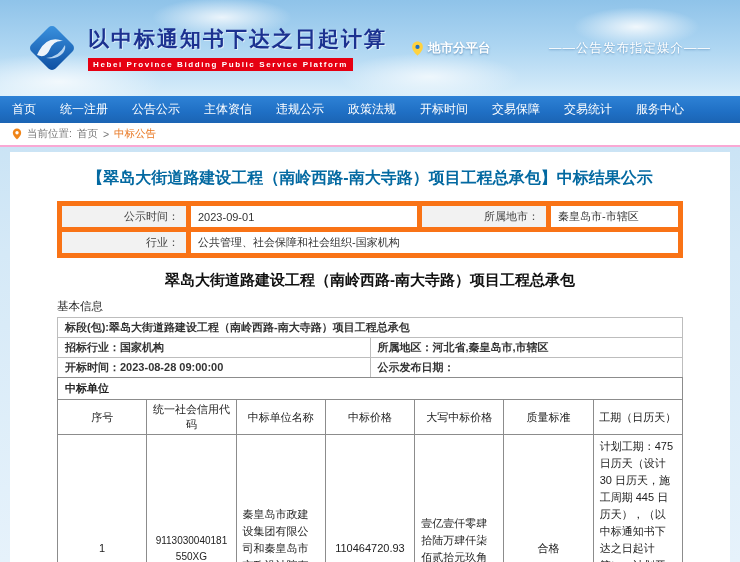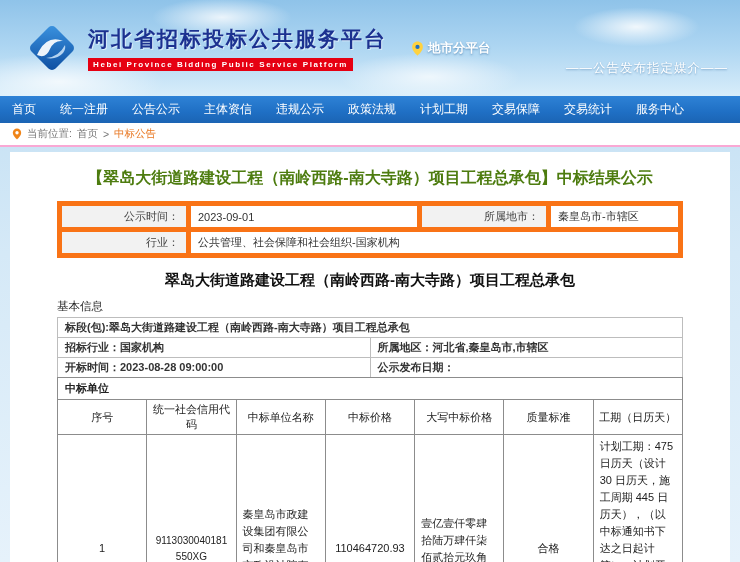--- a/index.html
+++ b/index.html
@@ -17,32 +17,32 @@
       radial-gradient(ellipse 130px 34px at 58% 80%, rgba(255,255,255,.7), rgba(255,255,255,0) 70%),
       radial-gradient(ellipse 100px 28px at 30% 18%, rgba(255,255,255,.8), rgba(255,255,255,0) 70%),
       radial-gradient(ellipse 150px 40px at 8% 85%, rgba(255,255,255,.75), rgba(255,255,255,0) 70%),
       linear-gradient(180deg,#8fc3e9 0%,#aed6f2 50%,#d8edfa 100%);
   }
   .logo{margin-left:26px;flex:0 0 auto;display:flex;align-items:center;}
   .title-block{margin-left:10px;}
   .cn-title{font-size:21px;font-weight:bold;color:#1c3190;letter-spacing:2px;text-shadow:1px 1px 0 rgba(255,255,255,.55);}
   .en-strip{display:inline-block;background:#e60012;color:#fff;font-size:8px;font-weight:bold;letter-spacing:1.6px;padding:2px 5px;margin-top:3px;white-space:nowrap;}
   .sub-platform{margin-left:24px;display:flex;align-items:center;gap:4px;color:#fff;font-size:12.5px;font-weight:bold;text-shadow:0 1px 2px rgba(20,80,140,.5);cursor:pointer;}
-  .media-note{position:absolute;right:12px;top:40px;color:#fff;font-size:12.5px;letter-spacing:1px;text-shadow:0 1px 2px rgba(20,80,140,.45);margin-top:20px;}
+  .media-note{position:absolute;right:29px;top:40px;color:#fff;font-size:12.5px;letter-spacing:1px;text-shadow:0 1px 2px rgba(20,80,140,.45);}
   
   .nav{height:27px;display:flex;align-items:stretch;background:linear-gradient(180deg,#2e82d6 0%,#1f6fc4 60%,#1b64b4 100%);}
   .nav-item{color:#fff;font-size:12px;padding:0 12px;display:flex;align-items:center;text-decoration:none;cursor:pointer;white-space:nowrap;}
   
   .breadcrumb{background:#fff;height:22px;display:flex;align-items:center;gap:5px;padding-left:12px;font-size:10.5px;color:#777;border-bottom:2px solid #f9a8d4;}
   .bc-home{color:#777;text-decoration:none;cursor:pointer;}
   .bc-current{color:#e87722;}
   .bc-icon{display:inline-flex;align-items:center;}
   
   .card{margin:5px 10px 0;background:#fff;padding:10px 47px 24px;min-height:420px;box-sizing:border-box;}
-  .notice-title{font-size:16px;font-weight:bold;color:#4d7c0f;text-align:center;margin:6px 0 12px;}
+  .notice-title{font-size:16px;font-weight:bold;color:#0369a1;text-align:center;margin:6px 0 12px;}
   table{border-collapse:collapse;width:100%;}
   
   .meta{font-size:11px;color:#333;}
   .meta td{border:5px solid #f97316;padding:3px 7px;height:13px;}
   .meta .lbl{background:#f2f2f2;text-align:right;width:110px;color:#444;white-space:nowrap;}
   .meta .v1{width:212px;}
   
   .project-title{font-size:15px;font-weight:bold;color:#111;text-align:center;margin:13px 0 9px;}
   .section-heading{font-size:11.5px;font-weight:normal;color:#222;margin:8px 0 3px;}
   
@@ -78,21 +78,21 @@
           </linearGradient>
         </defs>
         <g transform="rotate(45 26 26)">
           <rect x="9" y="9" width="34" height="34" rx="5" fill="url(#lg)"></rect>
         </g>
         <path d="M13 29 Q22 13 37 19 Q28 18 24 27 Q20 37 11 33 Q12 31 13 29 Z" fill="#ffffff" opacity="0.92"></path>
         <path d="M39 23 Q33 35 20 36 Q31 38 37 31 Q40 27 39 23 Z" fill="#cfe6fa" opacity="0.85"></path>
       </svg>
     </div>
     <div class="title-block">
-      <div class="cn-title">河北省招标投标公共服务平台</div>
+      <div class="cn-title">以中标通知书下达之日起计算</div>
       <div class="en-strip">Hebei  Province  Bidding  Public  Service  Platform</div>
     </div>
     <div class="sub-platform">
       <span class="bc-icon">
         <svg width="13" height="15" viewBox="0 0 24 28">
           <path d="M12 1 C6.5 1 2 5.5 2 11 c0 8 10 16 10 16 s10 -8 10 -16 C22 5.5 17.5 1 12 1 z" fill="#ffd23f"></path>
           <circle cx="12" cy="11" r="4" fill="#1f6fc4"></circle>
         </svg>
       </span>
       <span>地市分平台</span>
@@ -100,21 +100,21 @@
     <div class="media-note">——公告发布指定媒介——</div>
   </header>
 
   <nav class="nav">
     <a class="nav-item">首页</a>
     <a class="nav-item">统一注册</a>
     <a class="nav-item">公告公示</a>
     <a class="nav-item">主体资信</a>
     <a class="nav-item">违规公示</a>
     <a class="nav-item">政策法规</a>
-    <a class="nav-item">计划工期</a>
+    <a class="nav-item">开标时间</a>
     <a class="nav-item">交易保障</a>
     <a class="nav-item">交易统计</a>
     <a class="nav-item">服务中心</a>
 
   </nav>
 
   <div class="breadcrumb">
     <span class="bc-icon">
       <svg width="10" height="12" viewBox="0 0 24 28">
         <path d="M12 1 C6.5 1 2 5.5 2 11 c0 8 10 16 10 16 s10 -8 10 -16 C22 5.5 17.5 1 12 1 z" fill="#f08519"></path>

